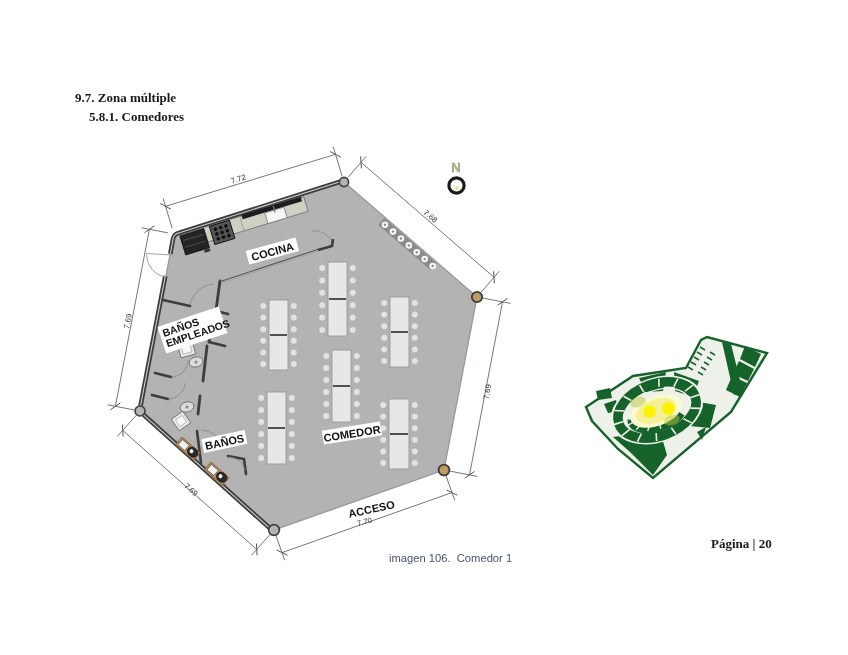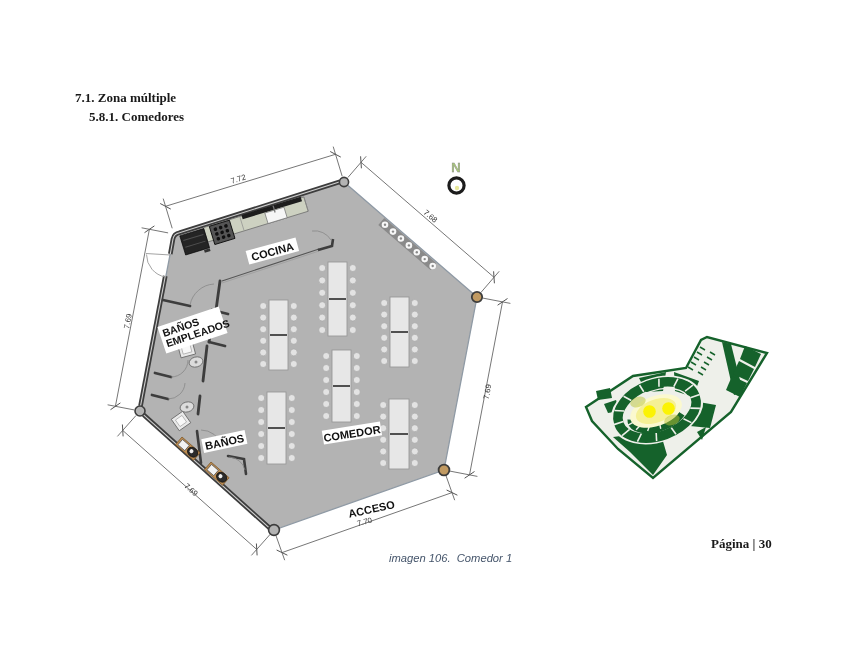--- a/index.html
+++ b/index.html
@@ -1,25 +1,25 @@
 <!DOCTYPE html>
 <html><head><meta charset="utf-8">
 <style>
 html,body{margin:0;padding:0;background:#fff;width:848px;height:655px;overflow:hidden}
 body{font-family:"Liberation Sans",sans-serif;position:relative}
 .hd{position:absolute;font-family:"Liberation Serif",serif;font-weight:bold;font-size:13px;color:#1a1a1a}
 </style></head><body>
 
-<div class="hd" style="left:75px;top:90px">7.1. Zona múltiple</div>
+<div class="hd" style="left:75px;top:90px">9.7. Zona múltiple</div>
 
 <div class="hd" style="left:89px;top:109px">5.8.1. Comedores</div>
 
-<div class="hd" style="left:711px;top:536px">Página | 30</div>
-
-<div style="position:absolute;left:389px;top:552px;font-size:11.2px;font-style:italic;color:#44546a">imagen 106.&nbsp; Comedor 1</div>
+<div class="hd" style="left:711px;top:536px">Página | 20</div>
+
+<div style="position:absolute;left:389px;top:552px;font-size:11.2px;color:#44546a">imagen 106.&nbsp; Comedor 1</div>
 <svg width="848" height="655" viewBox="0 0 848 655" style="position:absolute;left:0;top:0">
 
 <polygon points="174,234 344,182 477,297 444,470 274,530 140,411" fill="#b3b3b3" stroke="#8f9aa5" stroke-width="1.3"></polygon>
 
 <g stroke="#666" stroke-width="0.9" fill="none">
       <line x1="172.2" y1="228.3" x2="163.2" y2="198.6"></line>
       <line x1="342.2" y1="176.3" x2="333.2" y2="146.6"></line>
       <line x1="165.5" y1="206.3" x2="335.5" y2="154.3"></line>
     </g>
     <line x1="160.2" y1="203.5" x2="170.8" y2="209.1" stroke="#555" stroke-width="1"></line>

